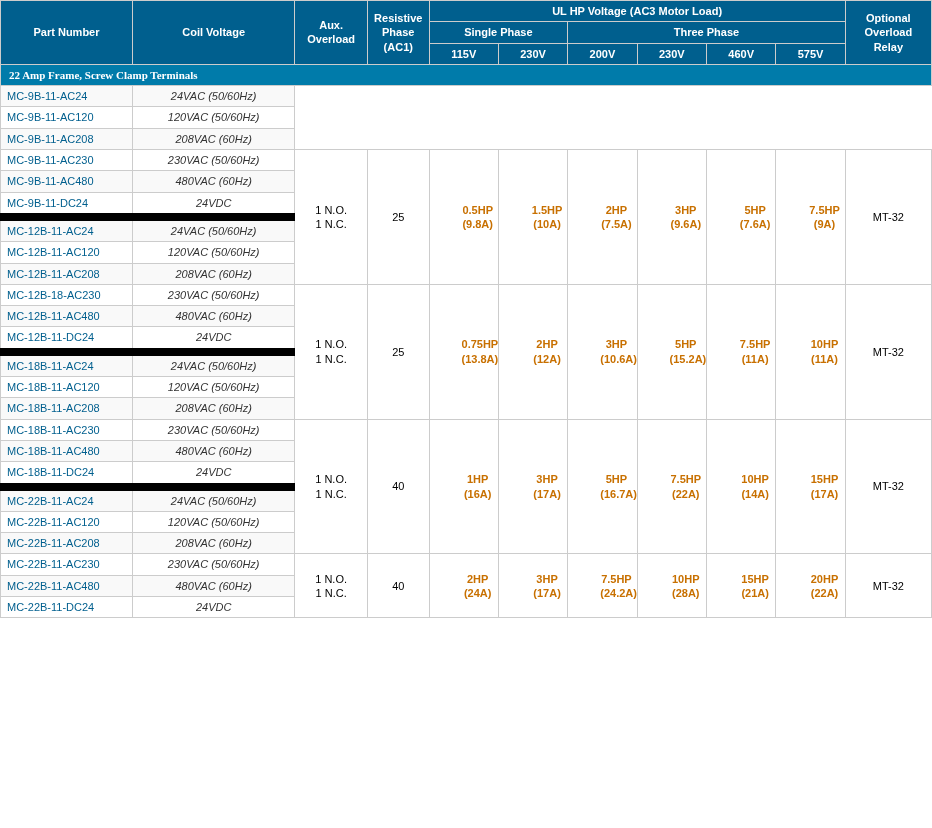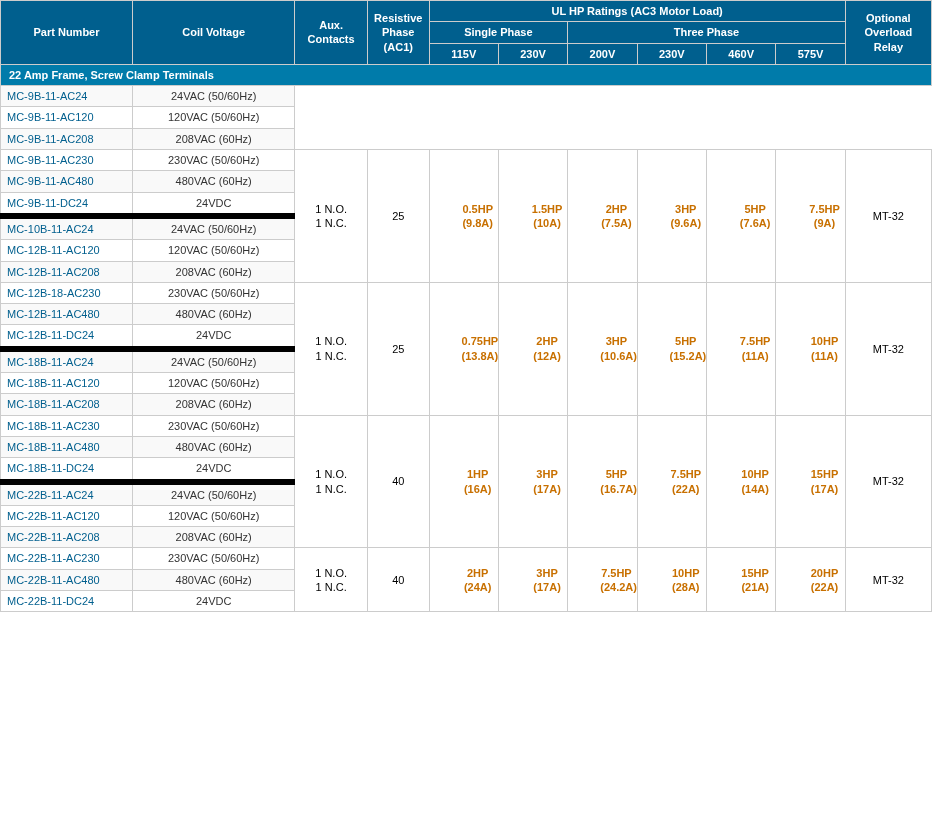--- a/index.html
+++ b/index.html
@@ -36,53 +36,54 @@
     .part-number {
       color: #005f8e;
       font-weight: normal;
       text-align: left;
       padding-left: 6px;
       margin-top: 28px;
     }
 
     .coil-voltage {
       color: #333;
+      font-style: italic;
     }
 
     .hp-rating {
       color: #c87000;
       font-weight: bold;
       padding-left: 32px;
     }
 
     .relay-model {
       font-weight: normal;
       color: #000;
     }
 
     tr:nth-child(even) td { background-color: #f9f9f9; }
     tr:nth-child(odd) td { background-color: #fff; }
 
     
-    tr.section-row td { background-color: #007baa !important; }
+    tr.section-row td { background-color: #007baa !important; font-family: Liberation Serif, serif; }
 
     .col-part { width: 118px; }
     .col-coil { width: 145px; }
     .col-aux { width: 65px; }
     .col-res { width: 55px; }
     .col-115 { width: 62px; }
     .col-230s { width: 62px; }
     .col-200 { width: 62px; }
     .col-230t { width: 62px; }
     .col-460 { width: 62px; }
     .col-575 { width: 62px; }
     .col-relay { width: 77px; }
 
     .group-border-bottom td {
-      border-bottom: 6px solid #000000;
+      border-bottom: 8px solid #000000;
     }
   </style>
 </head>
 <body>
 
 <table>
   <colgroup>
     <col class="col-part">
     <col class="col-coil">
     <col class="col-aux">
@@ -93,23 +94,23 @@
     <col class="col-230t">
     <col class="col-460">
     <col class="col-575">
     <col class="col-relay">
   </colgroup>
   <thead>
 
     <tr>
       <th class="header-top" rowspan="3">Part Number</th>
       <th class="header-top" rowspan="3">Coil Voltage</th>
-      <th class="header-top" rowspan="3">Aux. Contacts</th>
+      <th class="header-top" rowspan="3">Aux. Overload</th>
       <th class="header-top" rowspan="3">Resistive Phase (AC1)</th>
-      <th class="header-top" colspan="6">UL HP Ratings (AC3 Motor Load)</th>
+      <th class="header-top" colspan="6">UL HP Voltage (AC3 Motor Load)</th>
       <th class="header-top" rowspan="3">Optional Overload Relay</th>
     </tr>
 
     <tr>
       <th class="header-top" colspan="2">Single Phase</th>
       <th class="header-top" colspan="4">Three Phase</th>
     </tr>
 
     <tr>
       <th class="header-top">115V</th>
@@ -158,21 +159,21 @@
       </tr>
       <tr>
         <td class="part-number">MC-9B-11-AC480</td>
         <td class="coil-voltage">480VAC (60Hz)</td>
       </tr>
       <tr class="group-border-bottom">
         <td class="part-number">MC-9B-11-DC24</td>
         <td class="coil-voltage">24VDC</td>
       </tr>
       <tr>
-        <td class="part-number">MC-10B-11-AC24</td>
+        <td class="part-number">MC-12B-11-AC24</td>
         <td class="coil-voltage">24VAC (50/60Hz)</td>
       </tr>
       <tr>
         <td class="part-number">MC-12B-11-AC120</td>
         <td class="coil-voltage">120VAC (50/60Hz)</td>
       </tr>
       <tr>
         <td class="part-number">MC-12B-11-AC208</td>
         <td class="coil-voltage">208VAC (60Hz)</td>
       </tr>

